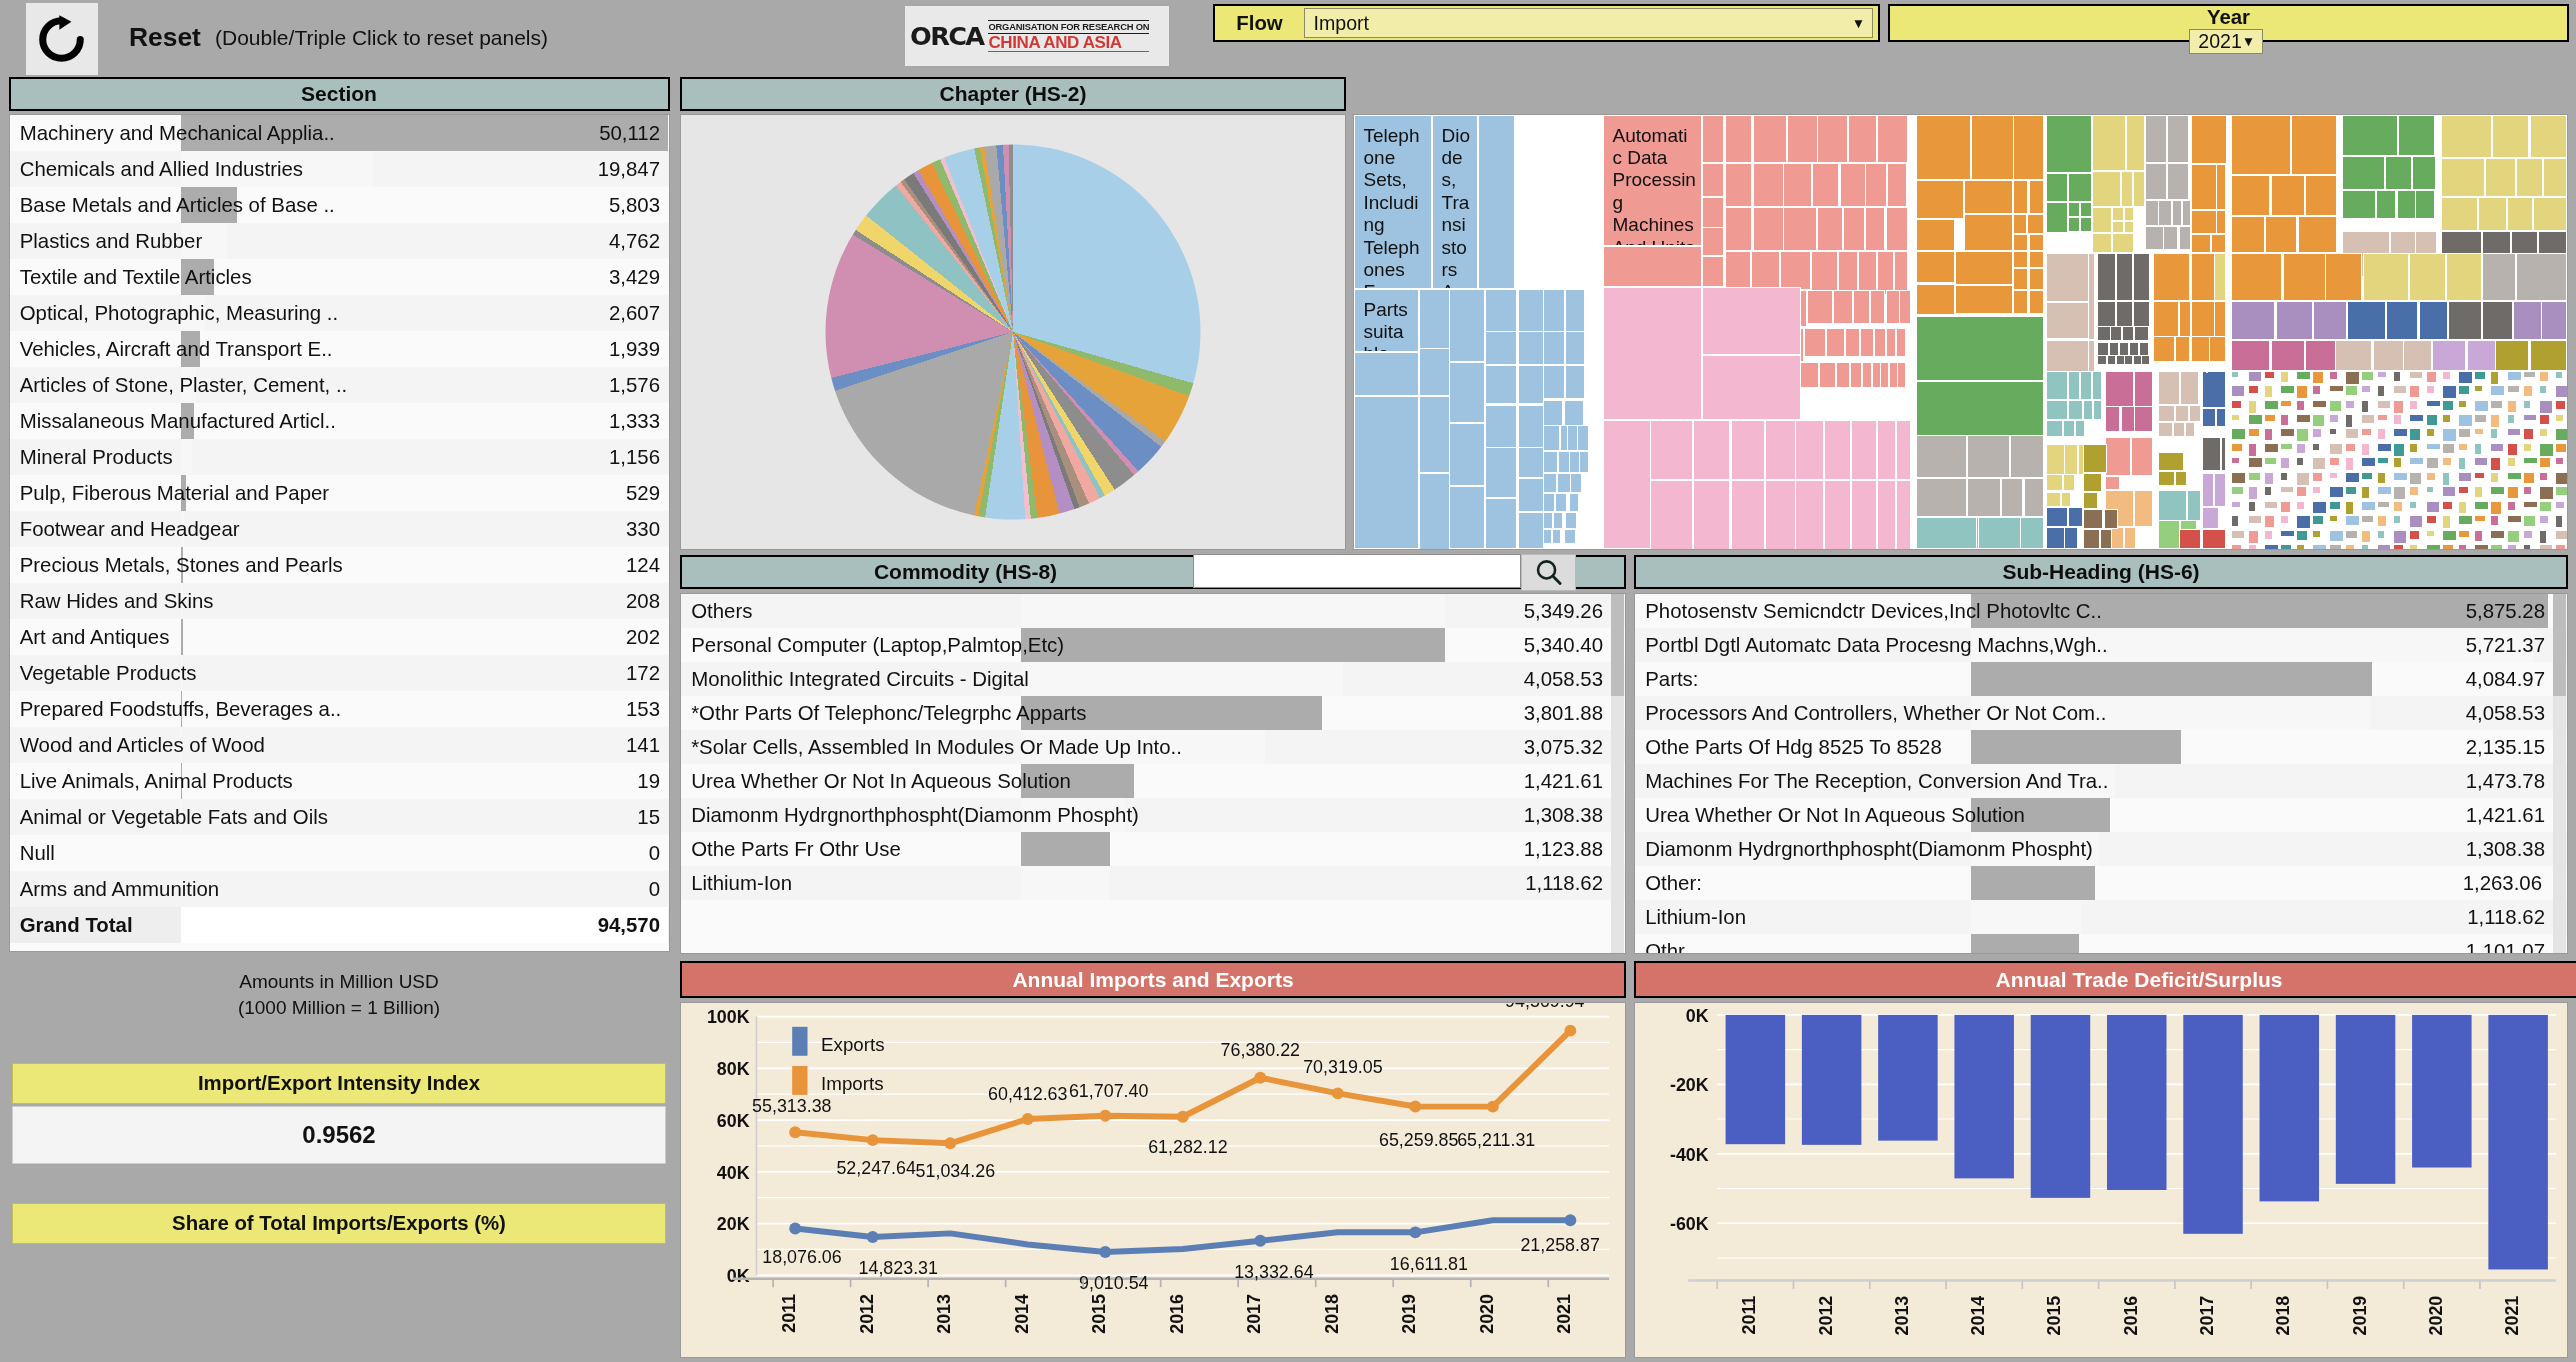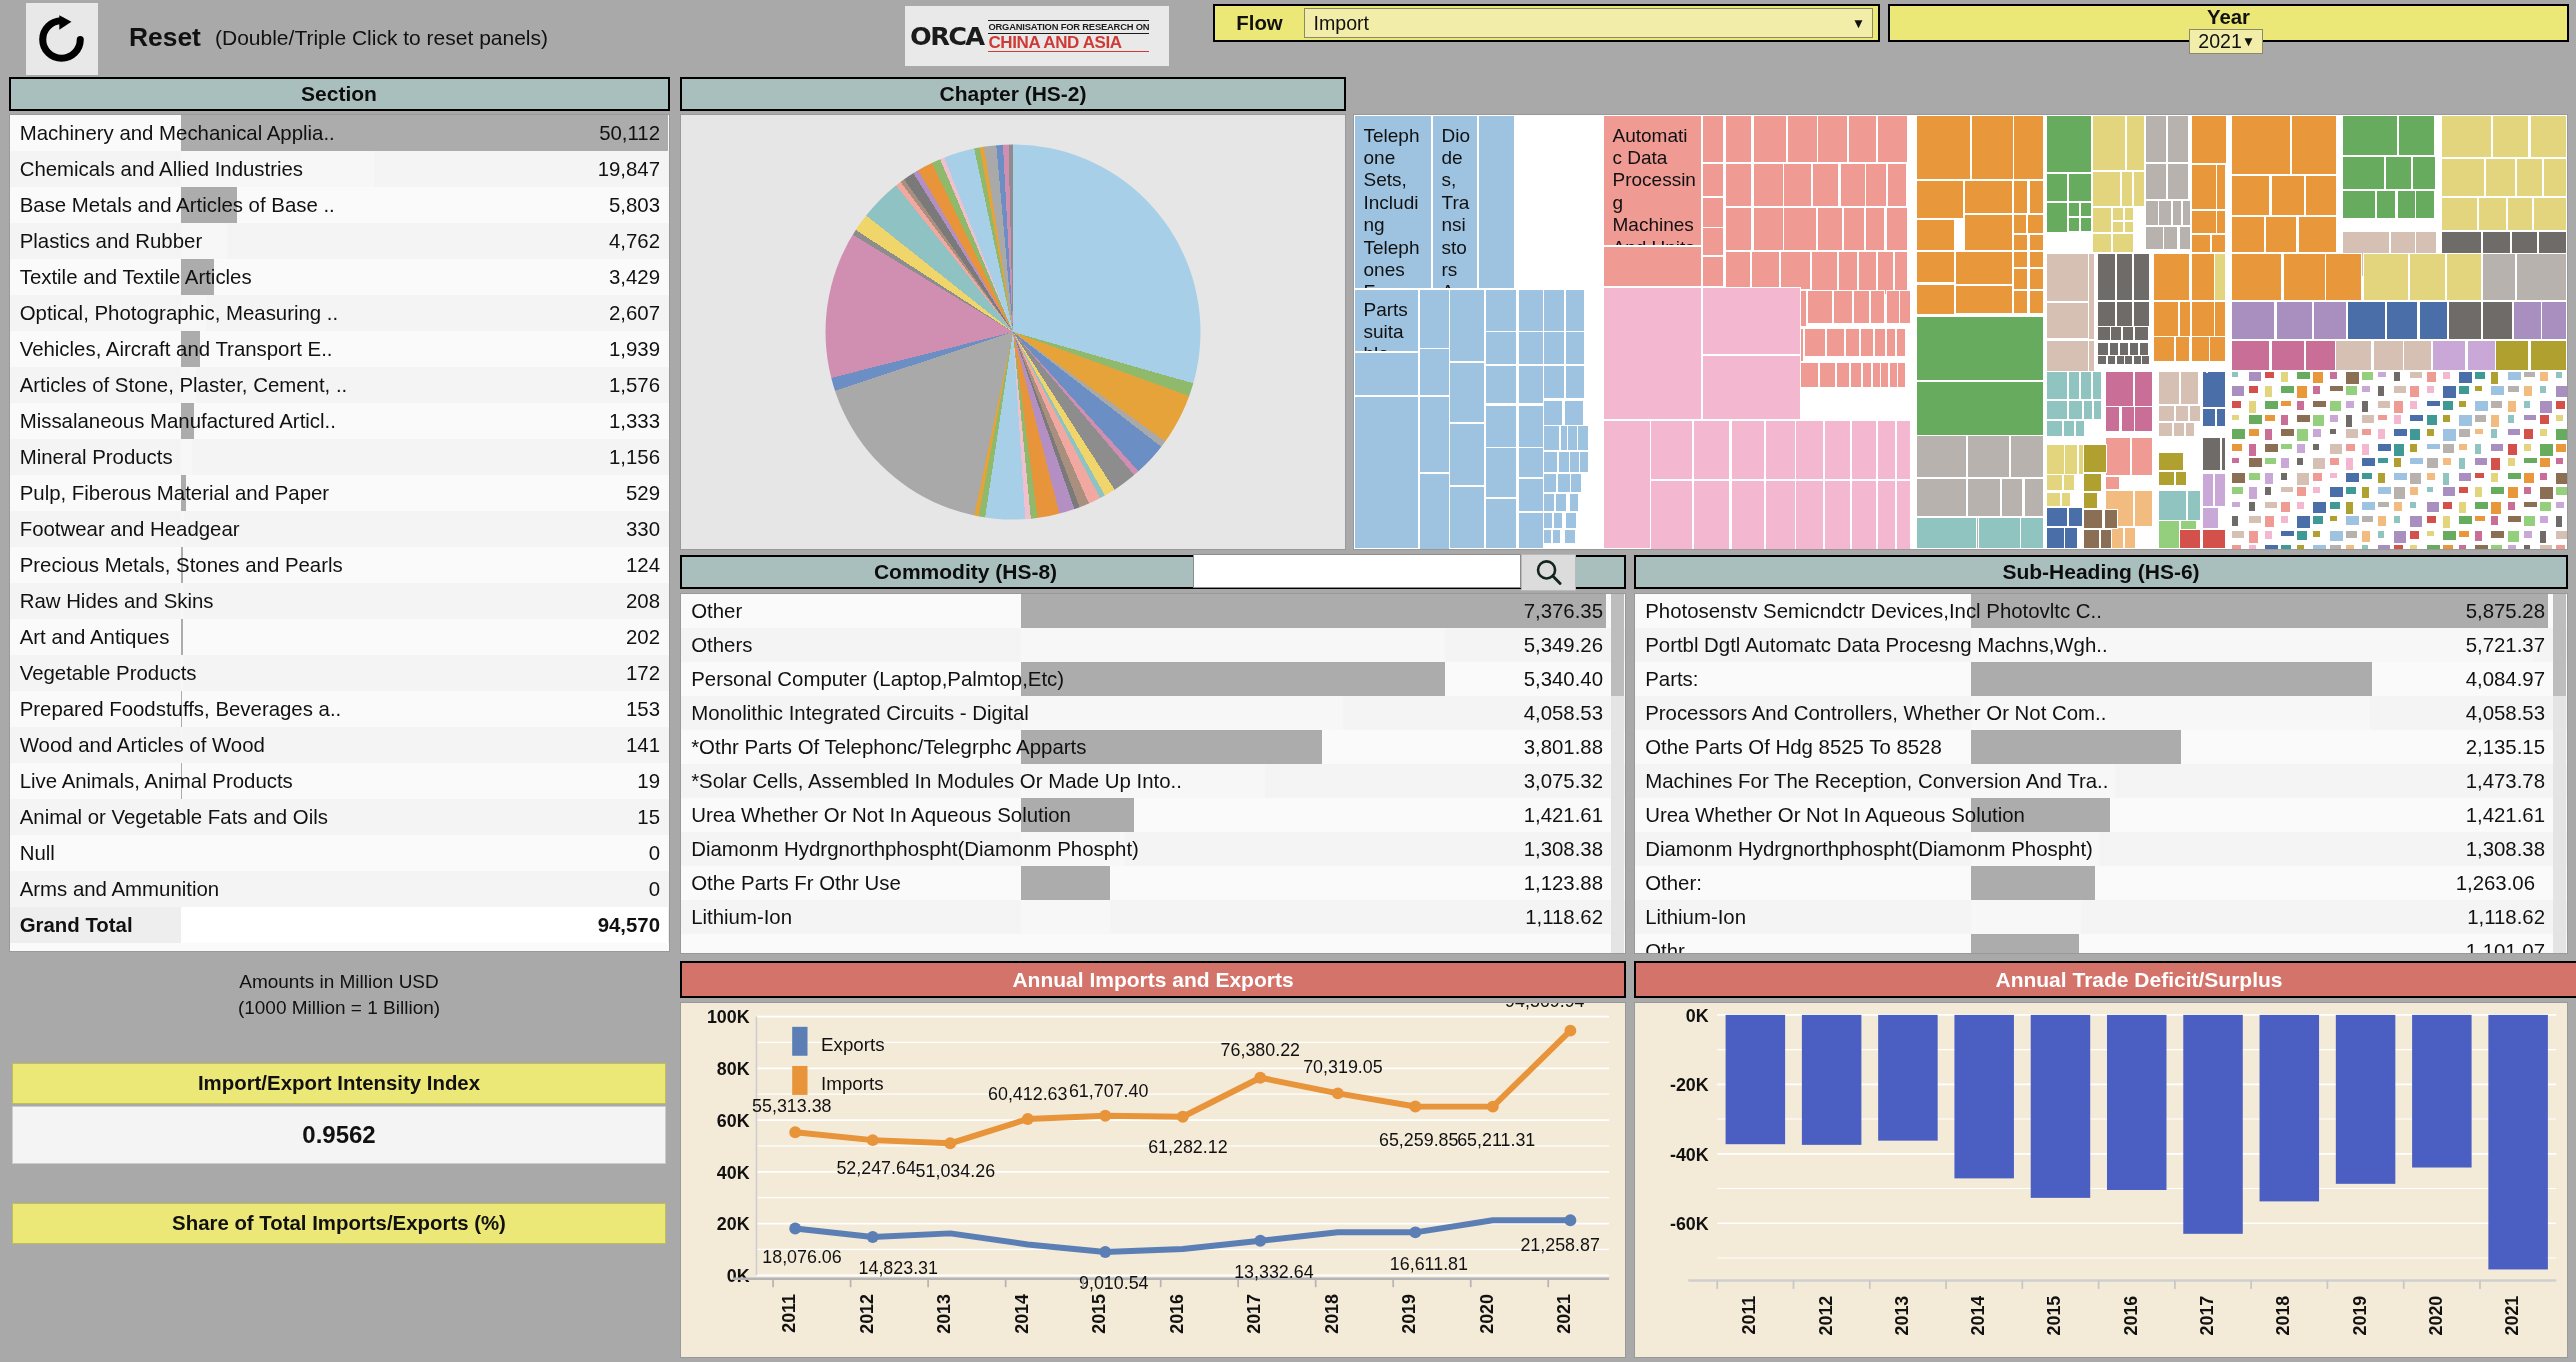--- a/index.html
+++ b/index.html
@@ -981,25 +981,20 @@
   <div class="search-wrap">
     <input class="search-inp" value="" placeholder="" style="">
     <div class="search-btn">
       <svg width="31" height="31" viewBox="0 0 24 24">
         <circle cx="10.5" cy="10" r="6.6" fill="none" stroke="#13241d" stroke-width="2"></circle>
         <line x1="15.3" y1="14.8" x2="21" y2="20.6" stroke="#13241d" stroke-width="2.2" stroke-linecap="round"></line>
       </svg>
     </div>
   </div>
   <div class="com-body" id="commodity-rows">
-      <div class="row row2" style="background: rgb(250, 250, 250);">
-        <div class="rbar" style="left:36%;width:62%;background:#acacac"></div>
-        <div class="rlabel">Other</div>
-        <div class="rval" style="right: 22px;">7,376.35</div>
-      </div>
       <div class="row row2" style="background: rgb(244, 244, 244);">
         <div class="rbar" style="left:36%;width:44.96181987026104%;background:#f7f7f7"></div>
         <div class="rlabel">Others</div>
         <div class="rval" style="right: 22px;">5,349.26</div>
       </div>
       <div class="row row2" style="background: rgb(250, 250, 250);">
         <div class="rbar" style="left:36%;width:44.88734943434082%;background:#acacac"></div>
         <div class="rlabel">Personal Computer (Laptop,Palmtop,Etc)</div>
         <div class="rval" style="right: 22px;">5,340.40</div>
       </div>
@@ -1080,21 +1075,21 @@
         <div class="rval" style="right: 22px;">1,421.61</div>
       </div>
       <div class="row row2" style="background: rgb(244, 244, 244);">
         <div class="rbar" style="left:36%;width:13.806926648602285%;background:#f7f7f7"></div>
         <div class="rlabel">Diamonm Hydrgnorthphospht(Diamonm Phospht)</div>
         <div class="rval" style="right: 22px;">1,308.38</div>
       </div>
       <div class="row row2" style="background: rgb(250, 250, 250);">
         <div class="rbar" style="left:36%;width:13.328678803393203%;background:#acacac"></div>
         <div class="rlabel">Other:</div>
-        <div class="rval" style="right: 32px;">1,263.06</div>
+        <div class="rval" style="right: 25px;">1,263.06</div>
       </div>
       <div class="row row2" style="background: rgb(244, 244, 244);">
         <div class="rbar" style="left:36%;width:11.804448468838928%;background:#f7f7f7"></div>
         <div class="rlabel">Lithium-Ion</div>
         <div class="rval" style="right: 22px;">1,118.62</div>
       </div>
       <div class="row row2" style="background: rgb(250, 250, 250);">
         <div class="rbar" style="left:36%;width:11.619248784738772%;background:#acacac"></div>
         <div class="rlabel">Othr</div>
         <div class="rval" style="right: 22px;">1,101.07</div>

